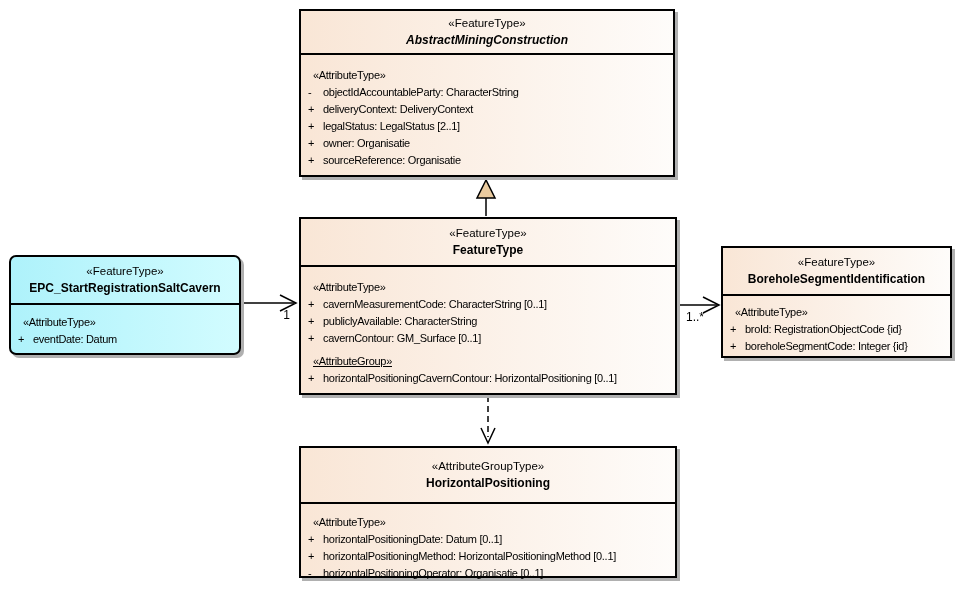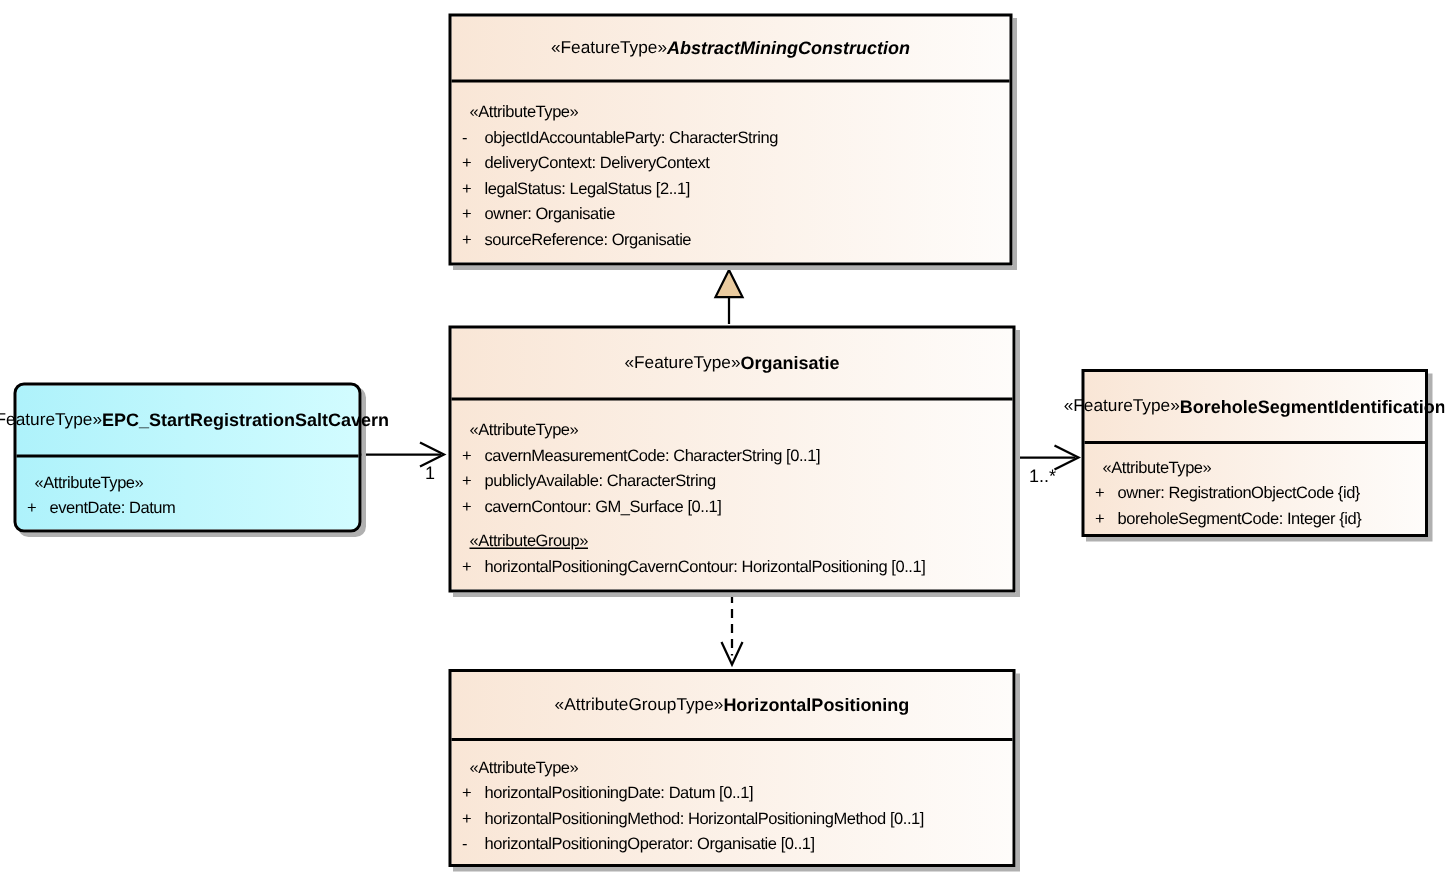--- a/index.html
+++ b/index.html
@@ -7,21 +7,21 @@
     position:relative;width:963px;height:591px;background:#ffffff;overflow:hidden;
     font-family:"Liberation Sans", sans-serif;color:#000;
   }
   .uml-box{
     position:absolute;box-sizing:border-box;border:2px solid #000;
     box-shadow:3px 3px 0 #b0b0b0;
   }
   .peach{background:linear-gradient(to right,#F9E6D6,#FEFCFA);}
   .cyan{background:linear-gradient(to right,#AEF2FB,#D2FCFF);border-radius:7px;}
   .title{
-    box-sizing:border-box;display:flex;flex-direction:row;justify-content:center;
+    box-sizing:border-box;display:flex;flex-direction:column;justify-content:center;
     align-items:center;border-bottom:2px solid #000;text-align:right;line-height:17px;
   }
   .stereo{font-size:11.5px;}
   .cname{font-size:12px;font-weight:bold;}
   .cname.italic{font-style:italic;}
   .attrs{box-sizing:border-box;font-size:11px;line-height:17px;letter-spacing:-0.3px;white-space:nowrap;}
   .hdr{padding-left:12px;}
   .row{display:flex;}
   .vis{width:22px;flex:0 0 22px;padding-left:7px;box-sizing:border-box;}
   .txt{flex:1;}
@@ -86,21 +86,21 @@
       <div class="row">
         <span class="vis">+</span>
         <span class="txt">sourceReference: Organisatie</span>
       </div>
     </div>
   </div>
 
   <div class="uml-box peach" style="left:299px;top:217px;width:378px;height:178px;">
     <div class="title" style="height:48px;">
       <div class="stereo">«FeatureType»</div>
-      <div class="cname">Organisatie</div>
+      <div class="cname">FeatureType</div>
     </div>
     <div class="attrs" style="padding-top:12px;">
       <div class="hdr">«AttributeType»</div>
       <div class="row">
         <span class="vis">+</span>
         <span class="txt">cavernMeasurementCode: CharacterString [0..1]</span>
       </div>
       <div class="row">
         <span class="vis">+</span>
         <span class="txt">publiclyAvailable: CharacterString</span>
@@ -133,31 +133,31 @@
 
   <div class="uml-box peach" style="left:721px;top:246px;width:231px;height:112px;">
     <div class="title" style="height:48px;">
       <div class="stereo">«FeatureType»</div>
       <div class="cname">BoreholeSegmentIdentification</div>
     </div>
     <div class="attrs" style="padding-top:8px;">
       <div class="hdr">«AttributeType»</div>
       <div class="row">
         <span class="vis">+</span>
-        <span class="txt">owner: RegistrationObjectCode {id}</span>
+        <span class="txt">broId: RegistrationObjectCode {id}</span>
       </div>
       <div class="row">
         <span class="vis">+</span>
         <span class="txt">boreholeSegmentCode: Integer {id}</span>
       </div>
     </div>
   </div>
 
   <div class="uml-box peach" style="left:299px;top:446px;width:378px;height:132px;">
-    <div class="title" style="height:46px;">
+    <div class="title" style="height:56px;">
       <div class="stereo">«AttributeGroupType»</div>
       <div class="cname">HorizontalPositioning</div>
     </div>
     <div class="attrs" style="padding-top:10px;">
       <div class="hdr">«AttributeType»</div>
       <div class="row">
         <span class="vis">+</span>
         <span class="txt">horizontalPositioningDate: Datum [0..1]</span>
       </div>
       <div class="row">

